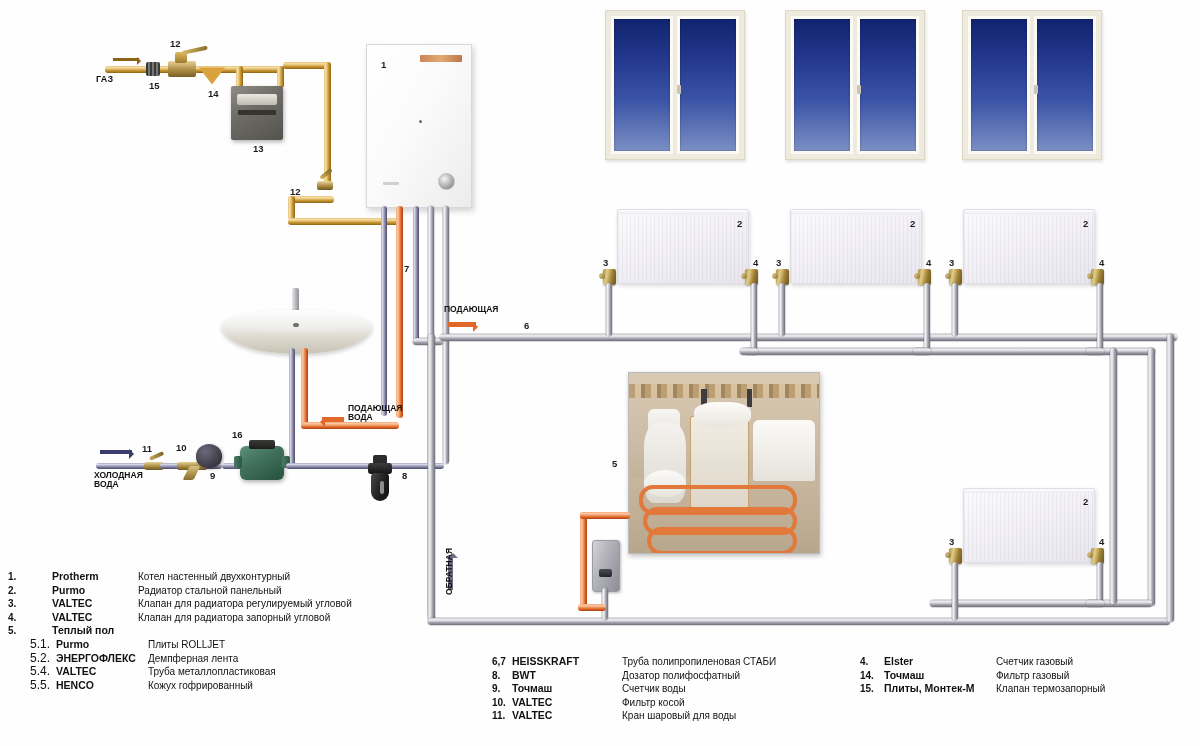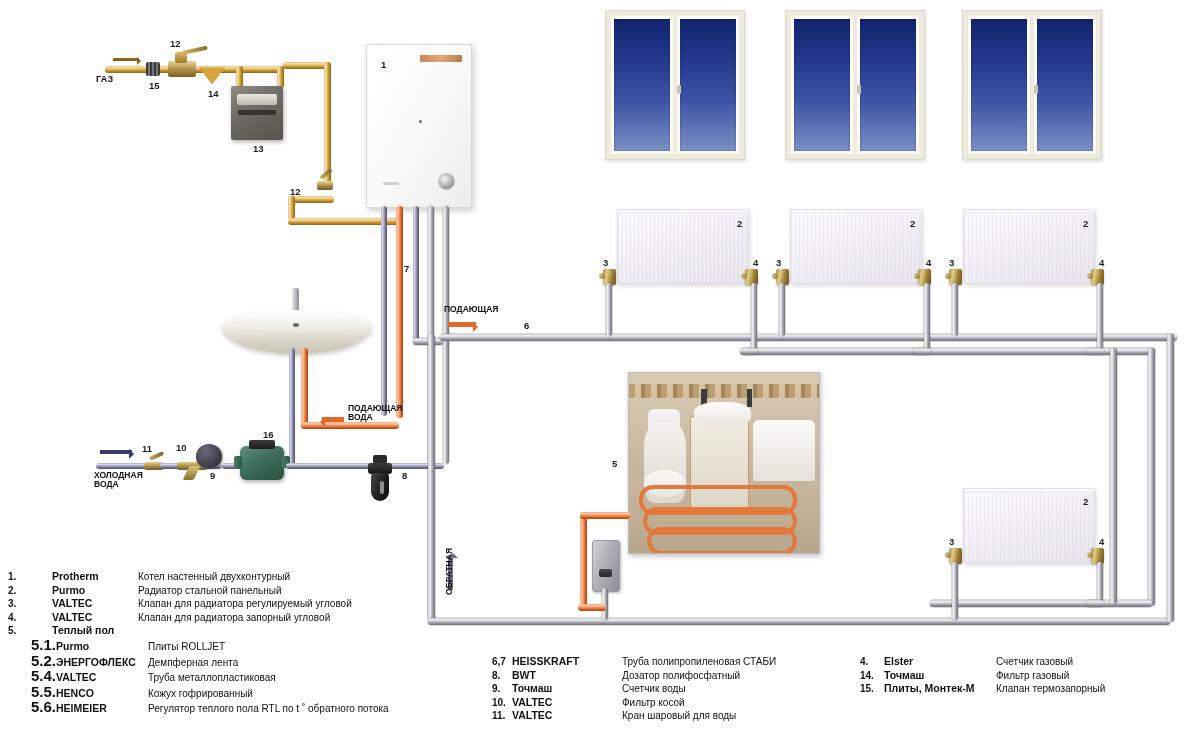--- a/index.html
+++ b/index.html
@@ -178,21 +178,21 @@
   .manifold{position:absolute;width:26px;height:50px;border-radius:3px;
     background:linear-gradient(110deg,#d3d3d8 0%,#b3b3ba 40%,#8c8c95 100%);
     box-shadow:1px 1px 3px rgba(0,0,0,.28);border:1px solid #9b9ba2;}
   .manifold .k{position:absolute;left:6px;top:28px;width:13px;height:8px;border-radius:2px;
     background:linear-gradient(to bottom,#4d4d55,#23232a);}
 
   
   .legend{position:absolute;font-size:10px;color:#111;}
   .lrow{display:flex;align-items:baseline;line-height:13.6px;white-space:nowrap;}
   .lnum{width:20px;flex:0 0 20px;font-weight:bold;font-size:10px;}
-  .lnum.sub{width:26px;flex:0 0 26px;font-weight:bold;font-size:15px;text-align:right;}
+  .lnum.sub{width:26px;flex:0 0 26px;font-weight:normal;font-size:12px;}
   .lbrand{font-weight:bold;font-size:10.5px;}
   .ldesc{font-size:10px;}
   .indent{padding-left:22px;}
   .w1 .lbrand{width:86px;flex:0 0 86px;display:inline-block;padding-left:24px;}
   .w1 .ldesc{display:inline-block;}
   .w2 .lbrand{width:110px;flex:0 0 110px;display:inline-block;}
   .w3 .lnum{width:26px;flex:0 0 26px;}
   .w3 .lbrand{width:92px;flex:0 0 92px;display:inline-block;}
   .w4 .lnum{width:24px;flex:0 0 24px;}
   .w4 .lbrand{width:112px;flex:0 0 112px;display:inline-block;}
@@ -326,21 +326,21 @@
   <div class="watermeter" style="left:196px;top:444px;"></div>
   <div class="num" style="left:210px;top:470px;">9</div>
 
   <div class="cold-h" style="left:222px;top:463px;width:22px;"></div>
 
   <div class="pump" style="left:240px;top:446px;">
     <div class="top"></div>
     <div class="lug" style="left:-6px;"></div>
     <div class="lug" style="right:-6px;"></div>
   </div>
-  <div class="num" style="left:263px;top:429px;">16</div>
+  <div class="num" style="left:232px;top:429px;">16</div>
 
   <div class="cold-h" style="left:286px;top:463px;width:158px;"></div>
 
   <div class="doser" style="left:367px;top:455px;">
     <div class="cap"></div>
     <div class="neck"></div>
     <div class="bowl"></div>
     <div class="win"></div>
   </div>
   <div class="num" style="left:402px;top:470px;">8</div>
@@ -470,25 +470,20 @@
         <div class="lrow w3">
           <span class="lnum sub">5.4.</span>
           <span class="lbrand">VALTEC</span>
           <span class="ldesc">Труба металлопластиковая</span>
         </div>
         <div class="lrow w3">
           <span class="lnum sub">5.5.</span>
           <span class="lbrand">HENCO</span>
           <span class="ldesc">Кожух гофрированный</span>
         </div>
-        <div class="lrow w3">
-          <span class="lnum sub">5.6.</span>
-          <span class="lbrand">HEIMEIER</span>
-          <span class="ldesc">Регулятор теплого пола RTL по t ˚ обратного потока</span>
-        </div>
       </div>
   </div>
 
   <div class="legend" style="left:492px;top:655px;width:360px;">
     <div id="legend-mid">
         <div class="lrow w2">
           <span class="lnum">6,7</span>
           <span class="lbrand">HEISSKRAFT</span>
           <span class="ldesc">Труба полипропиленовая СТАБИ</span>
         </div>

